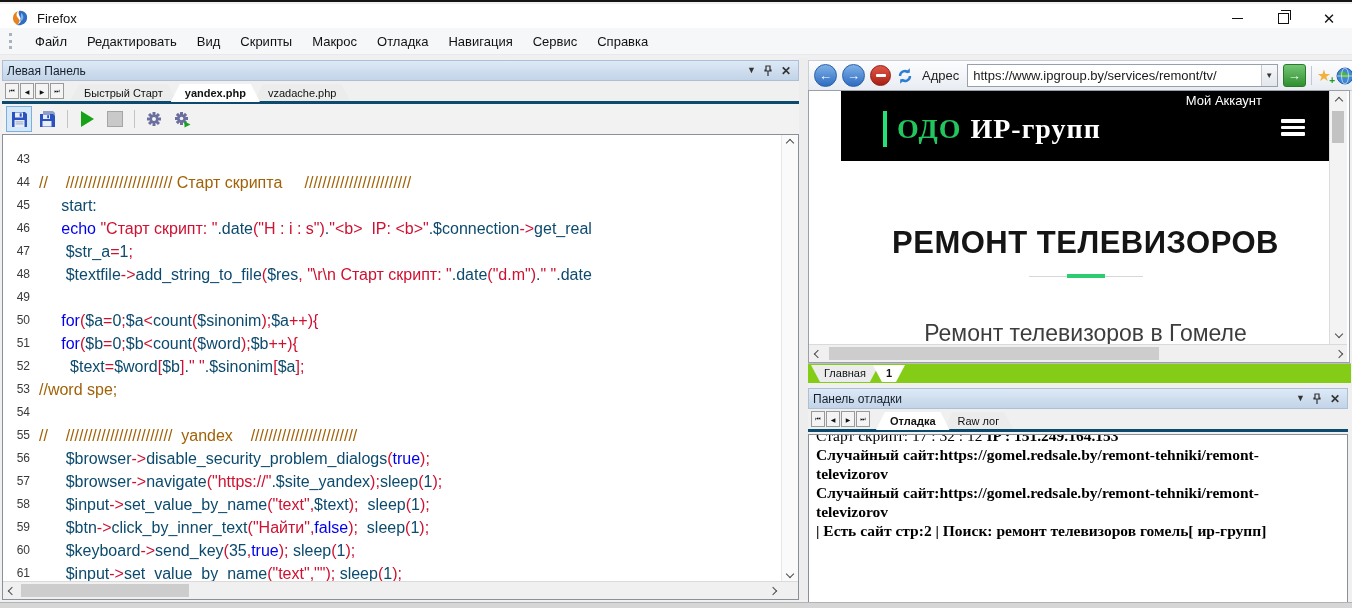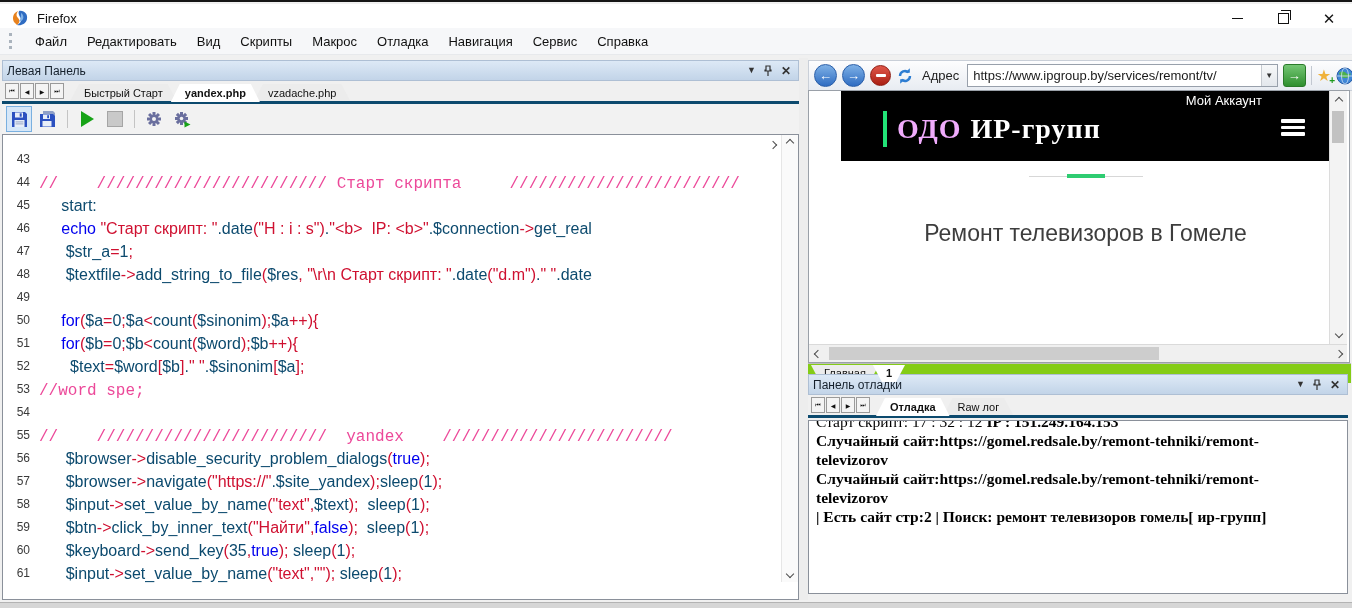--- a/index.html
+++ b/index.html
@@ -51,28 +51,28 @@
 
   
   .left-panel{position:absolute;left:2px;top:58px;width:797px;height:540px;display:flex;flex-direction:column;}
   .toolbar{height:30px;background:#f2f2f2;display:flex;align-items:center;gap:4px;padding-left:4px;}
   .tool-btn{width:24px;height:24px;display:grid;place-items:center;}
   .tool-btn.selected{border:1px solid #7ab0e0;background:#d6e7f8;}
   .tool-sep{width:1px;height:18px;background:#c4c4c4;margin:0 3px;}
   .play-tri{width:0;height:0;border-left:13px solid #17a317;border-top:8px solid transparent;border-bottom:8px solid transparent;}
   .stop-sq{width:14px;height:14px;background:#c9c9c9;border:1px solid #a5a5a5;}
 
-  .editor{flex:1;border:1px solid #8a909a;background:#fff;position:relative;display:flex;overflow:hidden;}
+  .editor{flex:1;border:1px solid #8a909a;background:#fff;position:relative;display:flex;flex-direction:column;overflow:hidden;}
   .code-area{flex:1;overflow:hidden;padding-top:13px;position:relative;}
   .code-line{display:flex;height:23px;line-height:23px;white-space:pre;font-size:16px;}
   .line-num{width:27px;flex:0 0 27px;text-align:right;margin-right:9px;font-size:12px;color:#3a3a3a;}
   .seg-t{color:#0c4a6e;}
   .seg-k{color:#0000ee;}
   .seg-r{color:#cf1030;}
-  .seg-c{color:#ec4899;font-family:Liberation Mono, monospace;}
+  .seg-c{color:#a16207;}
   .ed-vscroll{position:absolute;right:0;top:0;bottom:17px;width:16px;background:#fafafa;border-left:1px solid #e6e6e6;}
   .ed-vscroll .vs-btn{position:absolute;left:0;width:16px;height:16px;display:grid;place-items:center;}
 
   
   .right-panel{position:absolute;left:808px;top:56px;width:542px;height:542px;}
   .browser-toolbar{position:absolute;left:0;top:2px;width:540px;height:29px;background:linear-gradient(#fdfdfe,#e8ecf2);border:1px solid #c9cfd8;display:flex;align-items:center;gap:5px;padding:0 5px;}
   .nav-circle{width:21px;height:21px;border-radius:50%;background:linear-gradient(#7fb1e6,#2e6cc2);border:1px solid #2a5ea8;color:#fff;font-size:13px;font-weight:bold;display:grid;place-items:center;line-height:1;}
   .nav-stop{width:19px;height:19px;border-radius:50%;background:linear-gradient(#e0574a,#aa1f13);border:1px solid #8e1a10;display:grid;place-items:center;}
   .nav-stop i{display:block;width:10px;height:3px;background:#fff;border-radius:1px;}
   .addr-label{font-size:13px;color:#222;margin:0 3px;}
@@ -85,39 +85,39 @@
   .star-ic .plus{position:absolute;right:-4px;bottom:-2px;color:#1c9a1c;font-size:10px;font-weight:bold;font-style:normal;}
 
   .browser-box{position:absolute;left:0;top:32px;width:540px;height:271px;border:1px solid #9aa0a8;background:#fff;}
   .viewport{position:absolute;left:0;top:0;width:538px;height:253px;overflow:hidden;background:#fff;}
   .page-content{position:absolute;left:0;top:0;right:17px;bottom:0;overflow:hidden;margin-left:32px;}
   .page-header{height:70px;background:#000;position:relative;}
   .account-link{position:absolute;top:2px;right:68px;color:#fff;font-size:13px;}
   .logo-row{position:absolute;left:42px;top:20px;display:flex;align-items:center;gap:10px;}
   .logo-bar{width:4px;height:36px;background:#22e377;}
   .logo-text{font-family:"Liberation Serif",serif;font-weight:bold;font-size:28px;letter-spacing:1px;white-space:nowrap;}
-  .logo-prefix{color:#f0abfc;}
+  .logo-prefix{color:#22c55e;}
   .logo-name{color:#fff;margin-left:9px;}
   .hamburger{position:absolute;right:25px;top:28px;width:24px;display:grid;gap:3px;}
   .hamburger i{display:block;height:3.5px;background:#fff;border-radius:1px;}
   .page-heading{margin-top:64px;text-align:center;font-size:31px;font-weight:bold;color:#151515;letter-spacing:0.5px;}
   .divider{position:relative;width:114px;height:4px;margin:13px auto 0;}
   .divider::before{content:"";position:absolute;left:0;right:0;top:1.5px;height:1px;background:#d7d7d7;}
   .divider-green{position:absolute;left:38px;top:0;width:38px;height:4px;background:#2ecc71;}
   .page-sub{margin-top:42px;text-align:center;font-size:23px;color:#3d3d3d;}
   .page-vscroll{position:absolute;right:0;top:0;bottom:0;width:17px;background:#f3f3f3;border-left:1px solid #dcdcdc;}
   .page-vscroll .vs-btn{position:absolute;left:0;width:17px;height:16px;display:grid;place-items:center;}
   .vs-thumb{position:absolute;left:2px;width:12px;background:#c2c2c2;}
   .browser-hscroll{position:absolute;left:0;bottom:0;width:538px;}
 
   .browser-tabs{position:absolute;left:0;top:305px;width:540px;height:19px;background:#84cc16;display:flex;align-items:center;padding-left:3px;border-top:1px solid #bdbdbd;}
   .browser-tabs .tab{padding:2px 13px 3px 13px;}
 
   
-  .debug-panel{position:absolute;left:0;top:316px;width:540px;}
+  .debug-panel{position:absolute;left:0;top:330px;width:540px;}
   .debug-out{margin-top:2px;height:172px;border:1px solid #8a909a;background:#fff;overflow:hidden;padding:0 7px;}
   .log-scroll{margin-top:-9px;}
   .log-line{font-family:"Liberation Serif",serif;font-size:15.5px;line-height:19px;color:#000;}
   .log-b{font-weight:bold;}
   .log-n{font-weight:normal;}
   .log-l{color:#0000ee;font-weight:bold;}
 
   .bottom-strip{position:absolute;left:0;top:600px;width:100%;height:8px;background:#d6d6d6;border-top:1px solid #b3b3b3;}
   .splitter{position:absolute;left:799px;top:56px;width:9px;height:542px;background:#ededed;}
 </style>
@@ -328,20 +328,21 @@
             <span class="logo-row">
               <i class="logo-bar"></i>
               <span class="logo-text"><span class="logo-prefix">ОДО</span><span class="logo-name">ИР-групп</span></span>
             </span>
             <span class="hamburger">
                 <i></i>
                 <i></i>
                 <i></i>
               </span>
           </div>
+          <div class="page-heading">РЕМОНТ ТЕЛЕВИЗОРОВ</div>
           <div class="divider">
               <span class="divider-green"></span>
             </div>
           <div class="page-sub">Ремонт телевизоров в Гомеле</div>
         </div>
         <div class="page-vscroll">
           <span class="vs-btn" style="top:2px">
               <i class="chev chev-u"></i>
             </span>
           <span class="vs-thumb" style="top:20px;height:32px;"></span>

